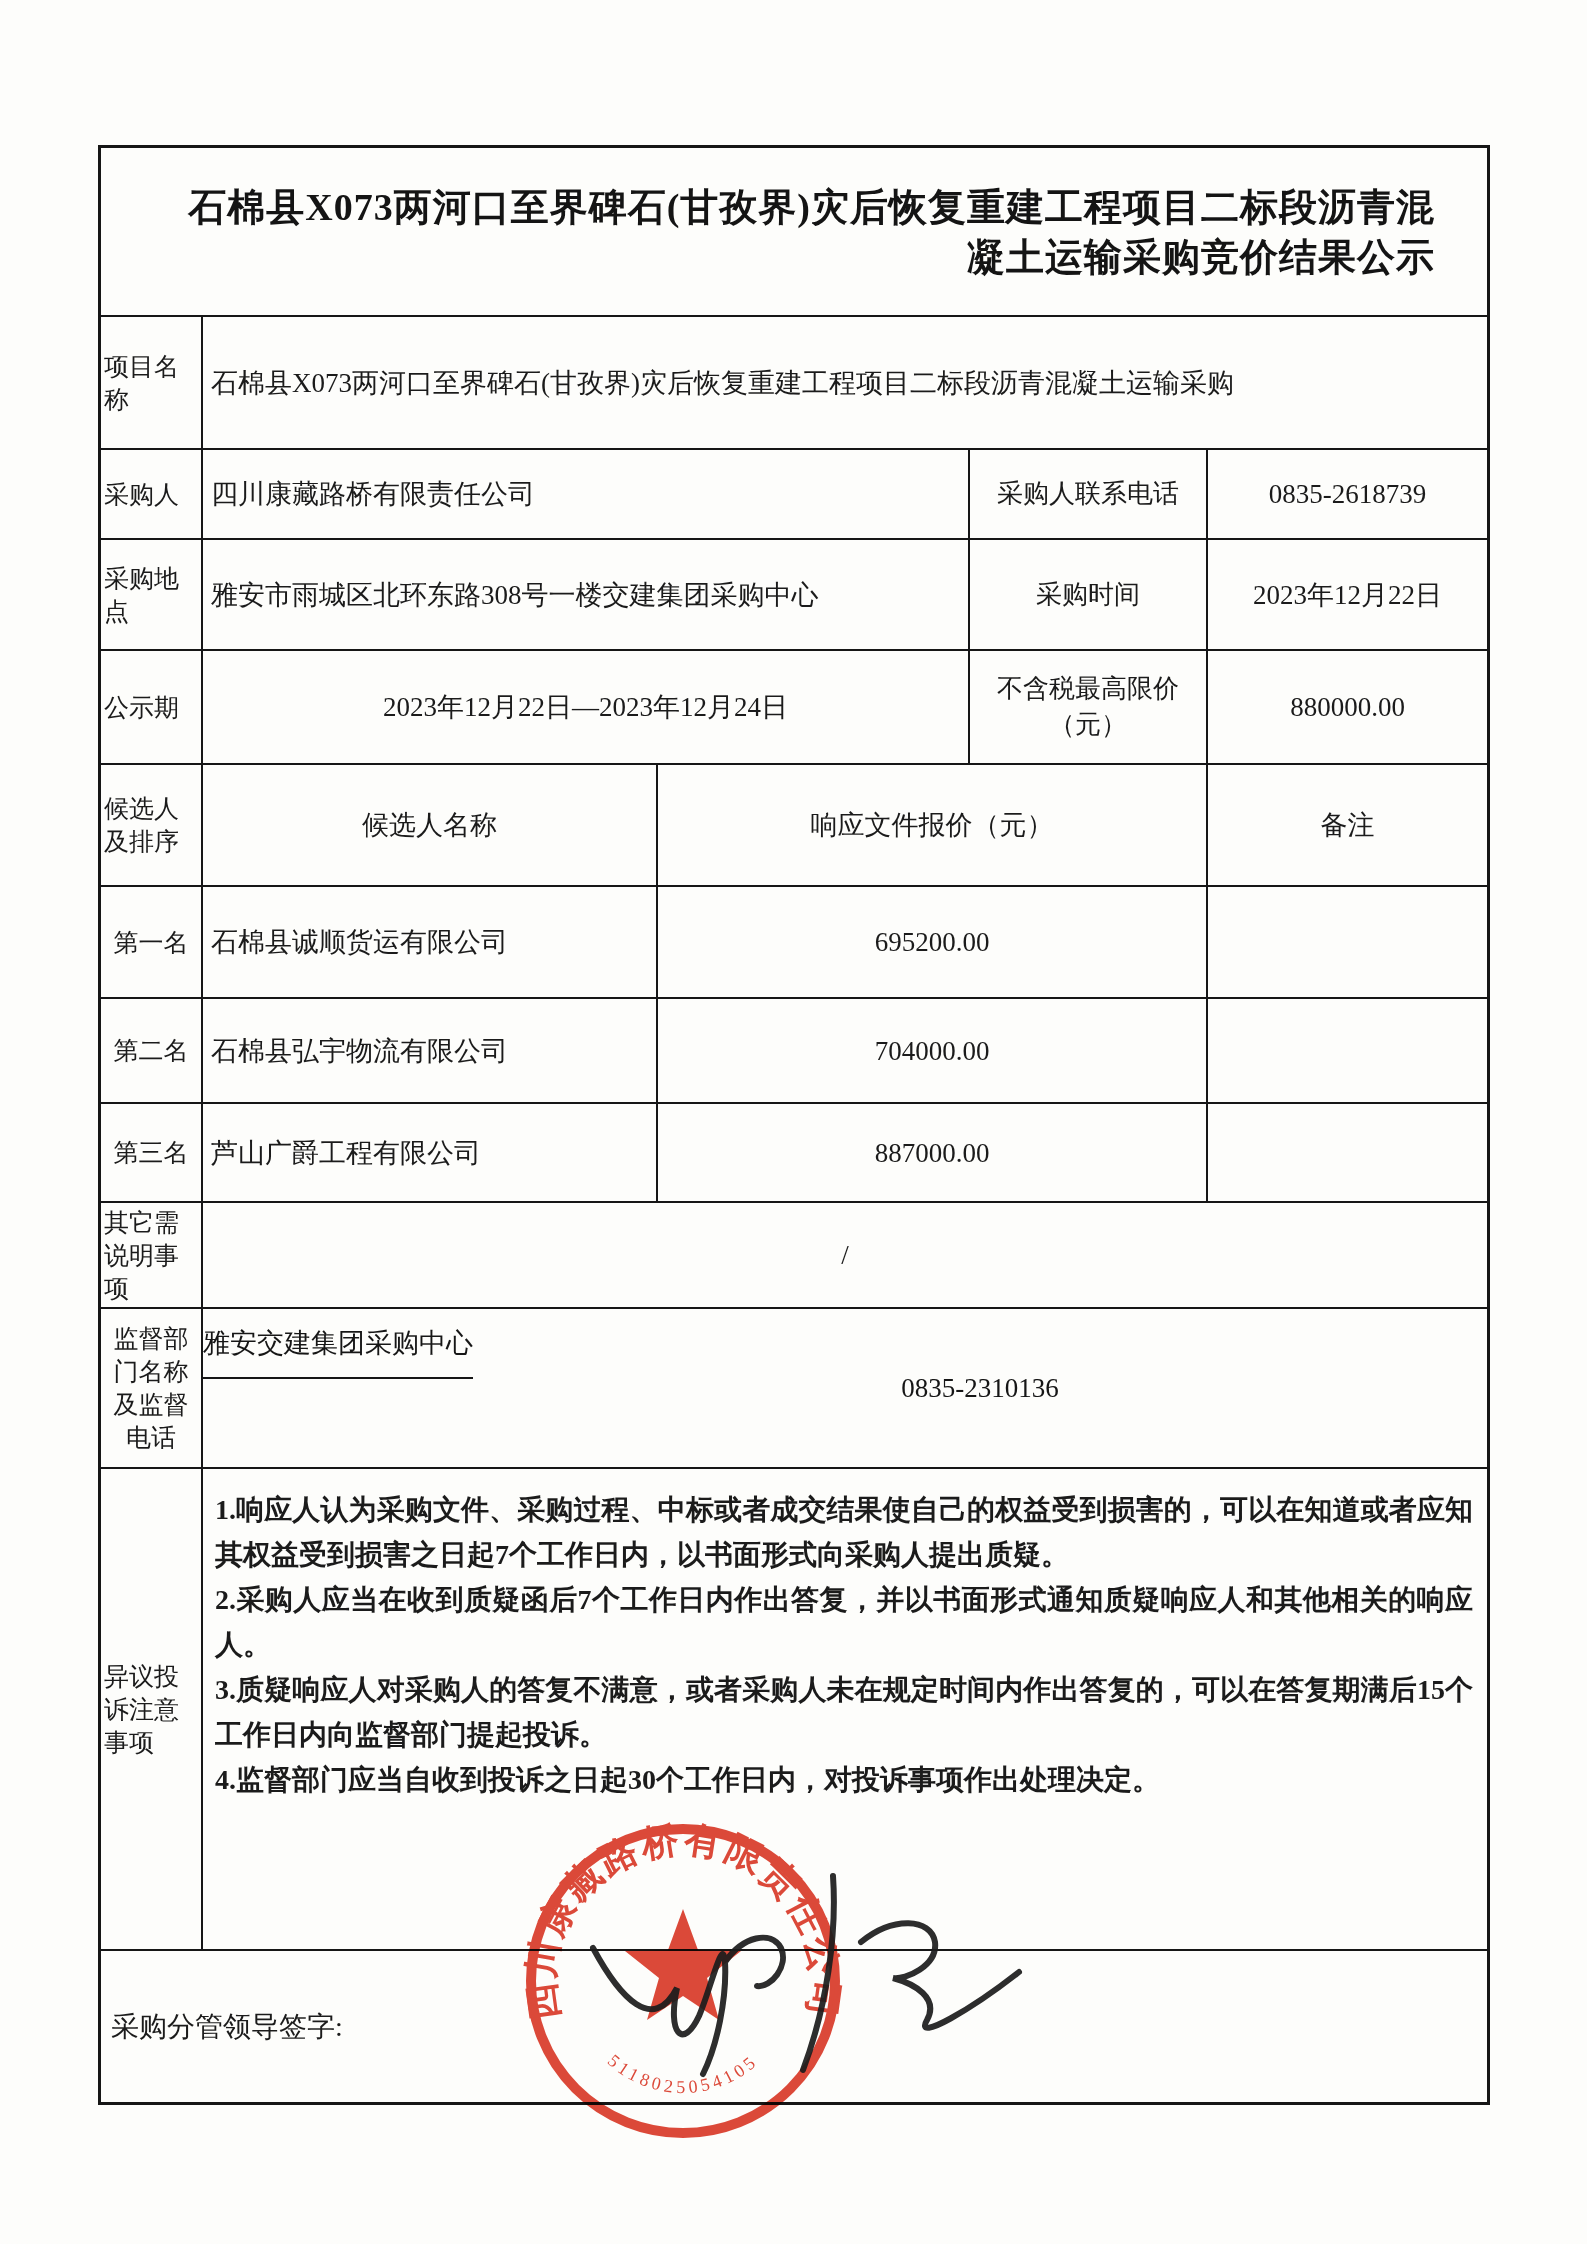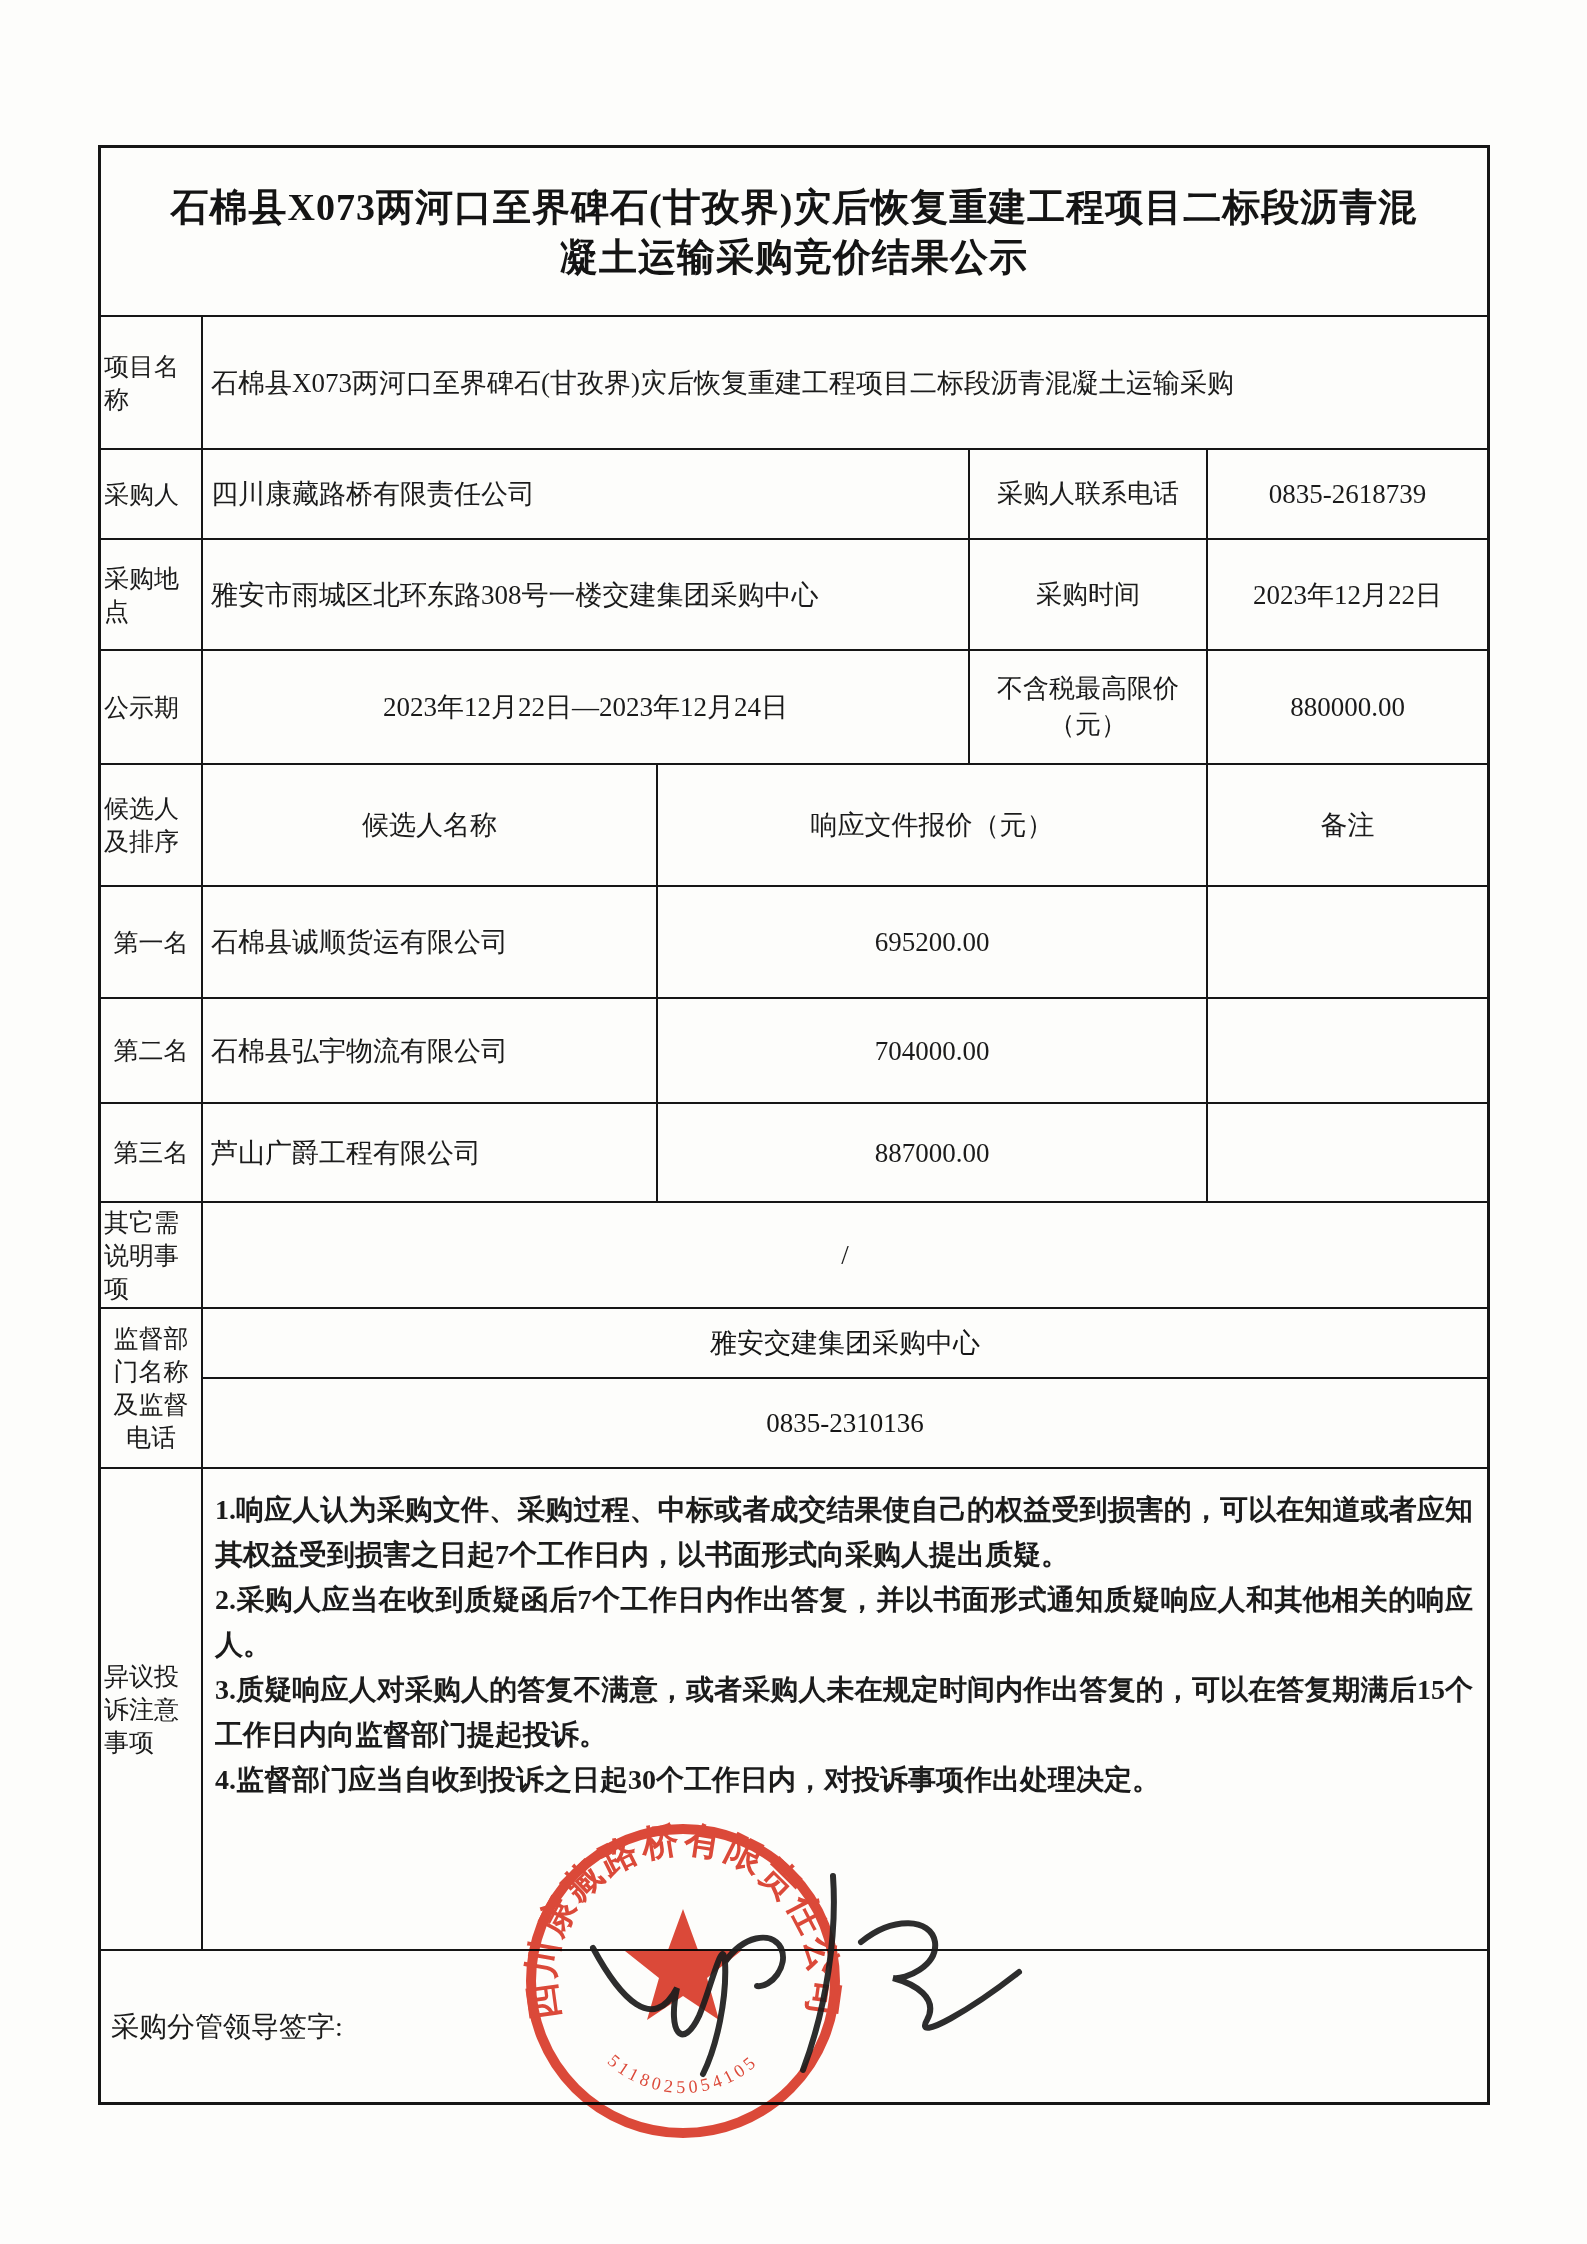--- a/index.html
+++ b/index.html
@@ -22,30 +22,30 @@
     border-right:2px solid #161616;box-sizing:border-box;
     display:flex;align-items:center;
     font-size:27px;line-height:36px;color:#1b1b1b;
     padding:12px 8px;flex:none;
   }
   .t-cell.no-r{border-right:none;}
   .w-label{width:102px;font-size:25px;line-height:33px;padding:4px 3px;}
   .c-center{justify-content:center;text-align:center;}
   .c-left{justify-content:flex-start;text-align:left;}
   .title-cell{
-    flex:1;justify-content:center;text-align:center;
+    flex:1;justify-content:center;text-align:right;
     font-size:38px;line-height:50px;font-weight:bold;
     padding:0 52px;color:#141414;letter-spacing:1px;
   }
   .grow{flex:1 1 auto;}
   .w-mid{width:767px;}
   .w-c3{width:238px;font-size:26px;}
   .w-name{width:455px;}
   .w-price{width:550px;}
-  .sup-col{display:flex;flex-direction:column;flex:1 1 auto;}
+  .sup-col{display:flex;flex-direction:row;flex:1 1 auto;}
   .sup-cell{display:flex;align-items:center;justify-content:center;
     font-size:27px;box-sizing:border-box;}
   .sup-top{height:70px;border-bottom:2px solid #161616;}
   .sup-bottom{flex:1;}
   .complaint-body{
     flex:1;display:block;padding:18px 14px 10px 12px;
     font-size:28px;line-height:45px;text-align:left;align-items:flex-start;
   }
   .complaint-body p{margin:0;text-align:justify;font-weight:bold;}
   .sign-cell{

